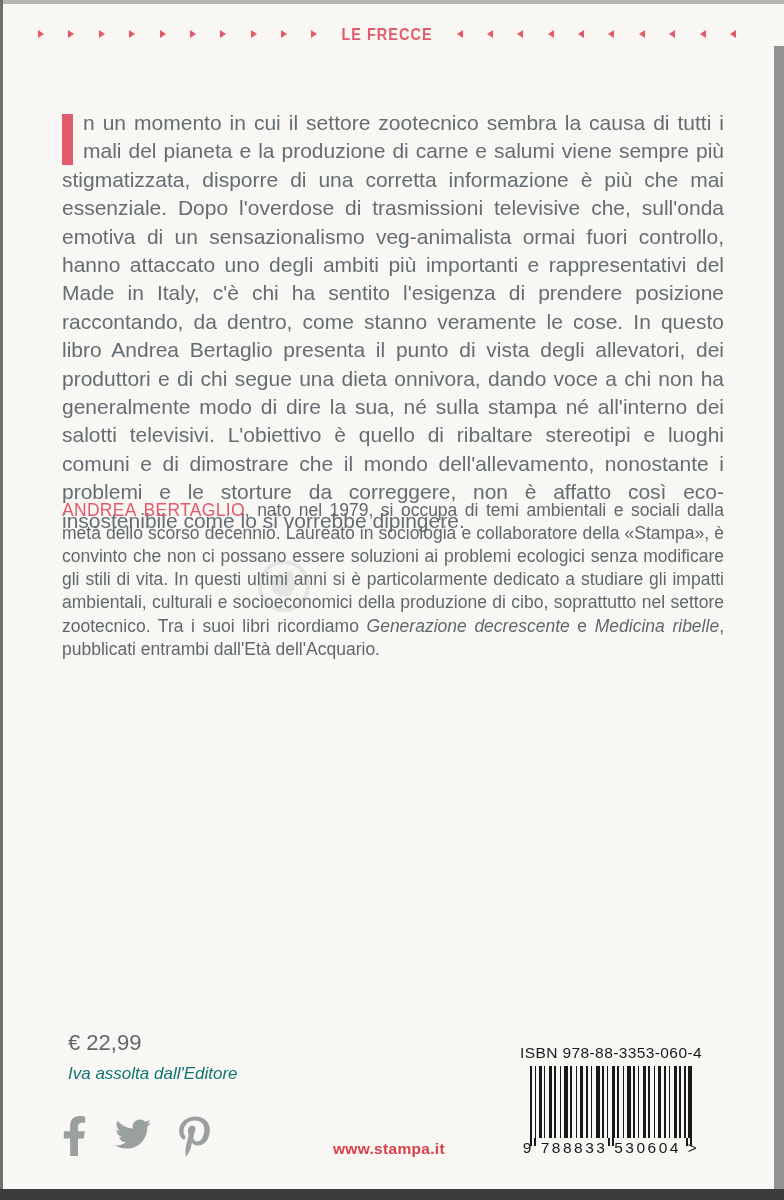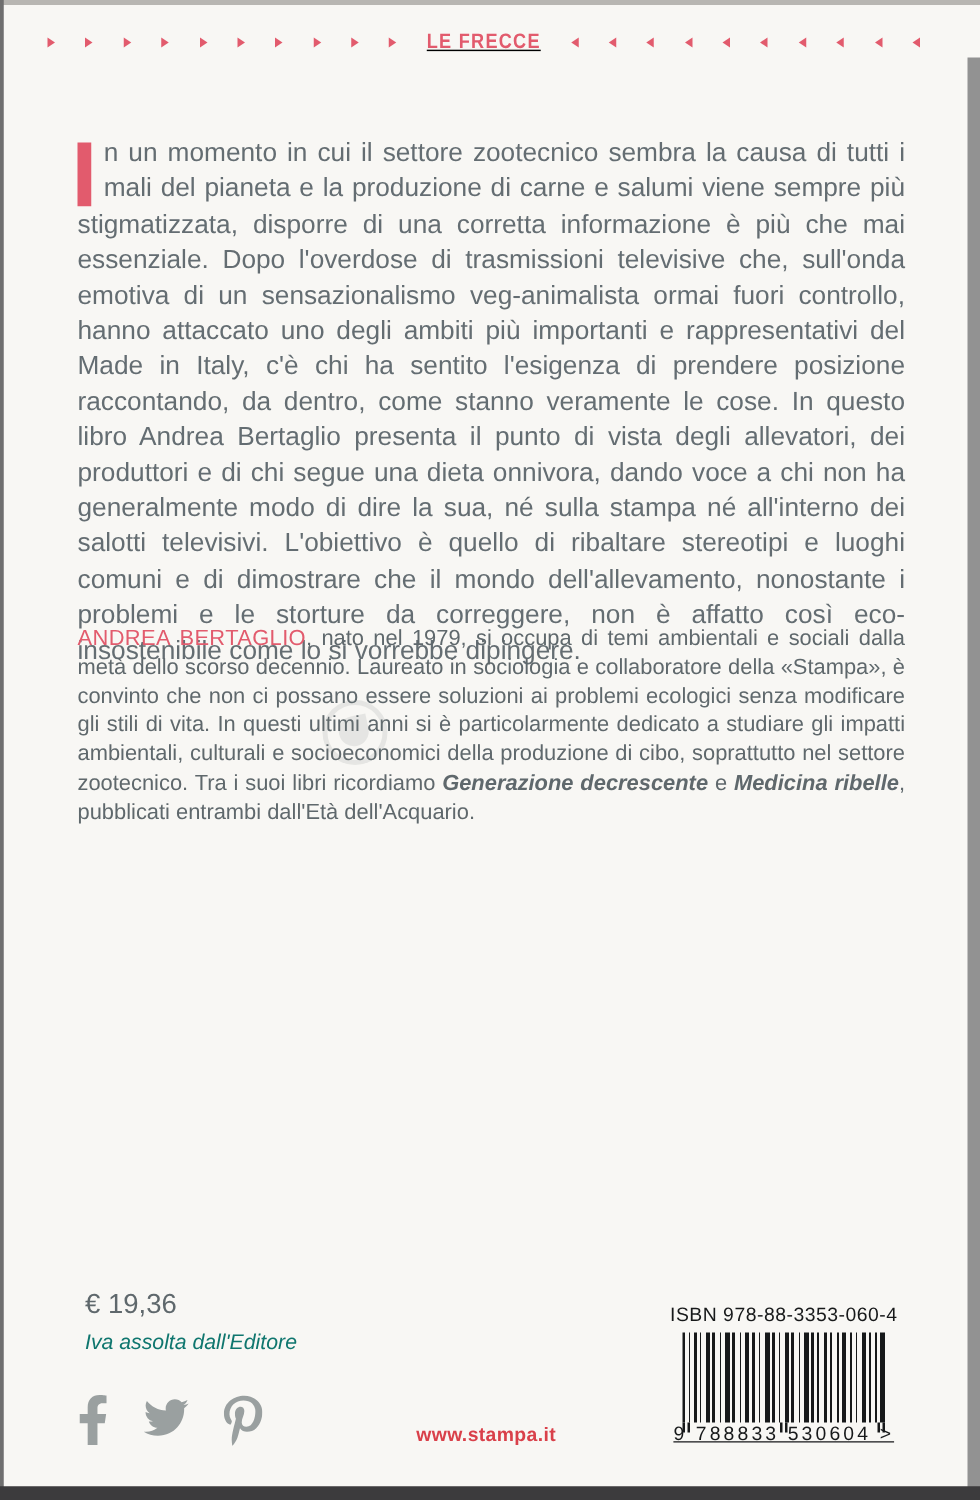--- a/index.html
+++ b/index.html
@@ -15,61 +15,61 @@
     position:relative;width:784px;height:1200px;background:var(--paper);
     overflow:hidden;font-family:"Liberation Sans",sans-serif;
   }
   
   .edge-top{position:absolute;top:0;left:0;right:0;height:4px;background:#b8b6b2;}
   .edge-left{position:absolute;top:0;left:0;bottom:0;width:3px;background:#6f6f6f;}
   .edge-right{position:absolute;top:46px;right:0;bottom:0;width:10px;background:#929292;}
   .edge-bottom{position:absolute;bottom:0;left:0;right:0;height:11px;background:#3c3b3d;}
 
   
-  .frecce{position:absolute;top:26px;left:38px;right:48px;display:flex;align-items:center;text-decoration:underline;}
+  .frecce{position:absolute;top:26px;left:38px;right:48px;display:flex;align-items:center;}
   .arrows{display:flex;flex:1;justify-content:space-between;align-items:center;}
   .arrows.left{margin-right:24px;}
   .arrows.right{margin-left:24px;}
   .arr{width:0;height:0;border-top:4.5px solid transparent;border-bottom:4.5px solid transparent;display:block;}
   .arr-r{border-left:6.5px solid var(--accent);}
   .arr-l{border-right:6.5px solid var(--accent);}
   .frecce-label{color:var(--accent);font-size:14.5px;font-weight:700;letter-spacing:1px;
     white-space:nowrap;transform:scaleY(1.15);}
 
   
   .intro{position:absolute;top:88px;left:62px;width:662px;font-size:21px;line-height:28.4px;
     color:var(--body-text);text-align:justify;}
   .dropcap{float:left;width:11px;height:51px;margin:5px 10px 0 0;background:var(--accent);
     color:transparent;overflow:hidden;font-size:10px;}
 
   
   .bio{position:absolute;top:481px;left:62px;width:662px;font-size:17.5px;line-height:23.2px;
     color:#5f686c;text-align:justify;}
   .bio-name{color:var(--accent);font-weight:400;letter-spacing:.3px;}
-  .book-title{font-style:italic;font-weight:bold;}
+  .book-title{font-style:italic;}
 
   
   .watermark{position:absolute;top:560px;left:258px;display:flex;align-items:center;gap:9px;
     opacity:.14;pointer-events:none;}
   .wm-logo{width:44px;height:44px;border:4px solid #77807f;border-radius:50%;position:relative;flex:0 0 auto;}
   .wm-leaf{position:absolute;left:9px;top:9px;width:24px;height:24px;background:#77807f;
     border-radius:70% 0 70% 70%;transform:rotate(-12deg);}
   .wm-title{font-size:45px;font-weight:700;color:#77807f;line-height:1;letter-spacing:1px;}
   .wm-sub{font-size:12px;letter-spacing:7px;color:#77807f;margin-top:3px;}
 
   
   .price{position:absolute;left:68px;top:1030px;font-size:22px;color:#5f686c;}
   .vat{position:absolute;left:68px;top:1064px;font-size:17px;font-style:italic;color:#0f766e;}
   .social{position:absolute;left:62px;top:1116px;display:flex;align-items:flex-start;gap:28px;}
   .social svg{fill:var(--icon-gray);display:block;}
   .website{position:absolute;left:333px;top:1140px;font-size:15.5px;font-weight:700;
     color:var(--link-red);letter-spacing:.3px;}
 
   
-  .isbn{position:absolute;left:528px;top:1044px;width:198px;text-align:center;color:var(--ink);}
+  .isbn{position:absolute;left:512px;top:1044px;width:198px;text-align:center;color:var(--ink);}
   .isbn-label{font-size:15.5px;letter-spacing:.4px;}
   .barcode{position:relative;margin:4px auto 0;width:162px;height:72px;background:
     linear-gradient(90deg,
       var(--ink) 0 2px,transparent 2px 5px,var(--ink) 5px 6px,transparent 6px 9px,
       var(--ink) 9px 12px,transparent 12px 14px,var(--ink) 14px 15px,transparent 15px 19px,
       var(--ink) 19px 22px,transparent 22px 24px,var(--ink) 24px 26px,transparent 26px 30px,
       var(--ink) 30px 31px,transparent 31px 34px,var(--ink) 34px 38px,transparent 38px 40px,
       var(--ink) 40px 42px,transparent 42px 46px,var(--ink) 46px 47px,transparent 47px 50px,
       var(--ink) 50px 53px,transparent 53px 56px,var(--ink) 56px 58px,transparent 58px 61px,
       var(--ink) 61px 62px,transparent 62px 66px,var(--ink) 66px 70px,transparent 70px 72px,
@@ -80,21 +80,21 @@
       var(--ink) 113px 116px,transparent 116px 118px,var(--ink) 118px 120px,transparent 120px 124px,
       var(--ink) 124px 125px,transparent 125px 128px,var(--ink) 128px 131px,transparent 131px 134px,
       var(--ink) 134px 136px,transparent 136px 139px,var(--ink) 139px 140px,transparent 140px 144px,
       var(--ink) 144px 147px,transparent 147px 149px,var(--ink) 149px 151px,transparent 151px 154px,
       var(--ink) 154px 156px,transparent 156px 158px,var(--ink) 158px 162px);}
   .guard{position:absolute;bottom:-8px;width:2px;height:8px;background:var(--ink);
     box-shadow:4px 0 0 var(--ink);}
   .guard.g-left{left:0;}
   .guard.g-mid{left:78px;}
   .guard.g-right{right:4px;}
-  .barcode-digits{font-size:15.5px;margin-top:1px;letter-spacing:2.5px;white-space:nowrap;text-decoration:underline;}
+  .barcode-digits{font-size:15.5px;margin-top:1px;letter-spacing:2.5px;white-space:nowrap;}
 </style>
 </head>
 <body>
 
 <div class="photo">
 
   <div class="frecce">
     <span class="arrows left">
       <i class="arr arr-r"></i>
       <i class="arr arr-r"></i>
@@ -125,21 +125,21 @@
   <p class="intro"><span class="dropcap">I</span><span>n un momento in cui il settore zootecnico sembra la causa di tutti i mali del pianeta e la produzione di carne e salumi viene sempre più stigmatizzata, disporre di una corretta informazione è più che mai essenziale. Dopo l'overdose di trasmissioni televisive che, sull'onda emotiva di un sensazionalismo veg-animalista ormai fuori controllo, hanno attaccato uno degli ambiti più importanti e rappresentativi del Made in Italy, c'è chi ha sentito l'esigenza di prendere posizione raccontando, da dentro, come stanno veramente le cose. In questo libro Andrea Bertaglio presenta il punto di vista degli allevatori, dei produttori e di chi segue una dieta onnivora, dando voce a chi non ha generalmente modo di dire la sua, né sulla stampa né all'interno dei salotti televisivi. L'obiettivo è quello di ribaltare stereotipi e luoghi comuni e di dimostrare che il mondo dell'allevamento, nonostante i problemi e le storture da correggere, non è affatto così eco-insostenibile come lo si vorrebbe dipingere.</span></p>
 
   <p class="bio"><span class="bio-name">ANDREA BERTAGLIO</span><span>, nato nel 1979, si occupa di temi ambientali e sociali dalla metà dello scorso decennio. Laureato in sociologia e collaboratore della «Stampa», è convinto che non ci possano essere soluzioni ai problemi ecologici senza modificare gli stili di vita. In questi ultimi anni si è particolarmente dedicato a studiare gli impatti ambientali, culturali e socioeconomici della produzione di cibo, soprattutto nel settore zootecnico. Tra i suoi libri ricordiamo </span><span class="book-title">Generazione decrescente</span><span> e </span><span class="book-title">Medicina ribelle</span><span>, pubblicati entrambi dall'Età dell'Acquario.</span></p>
 
   <div class="watermark">
     <span class="wm-logo">
         <span class="wm-leaf"></span>
       </span>
   </div>
 
-  <div class="price">€ 19,36</div>
+  <div class="price">€ 22,99</div>
   <div class="vat">Iva assolta dall'Editore</div>
 
   <div class="social">
     <svg width="25" height="40" viewBox="0 0 320 512" xmlns="http://www.w3.org/2000/svg">
         <path d="M279.14 288l14.22-92.66h-88.91v-60.13c0-25.35 12.42-50.06 52.24-50.06h40.42V6.26S260.43 0 225.36 0c-73.22 0-121.08 44.38-121.08 124.72v70.62H22.89V288h81.39v224h100.17V288z"></path>
       </svg>
     <svg width="36" height="36" viewBox="0 0 512 512" xmlns="http://www.w3.org/2000/svg">
         <path d="M459.37 151.716c.325 4.548.325 9.097.325 13.645 0 138.72-105.583 298.558-298.558 298.558-59.452 0-114.68-17.219-161.137-47.106 8.447.974 16.568 1.299 25.34 1.299 49.055 0 94.213-16.568 130.274-44.832-46.132-.975-84.792-31.188-98.112-72.772 6.498.974 12.995 1.624 19.818 1.624 9.421 0 18.843-1.3 27.614-3.573-48.081-9.747-84.143-51.98-84.143-102.985v-1.299c13.969 7.797 30.214 12.67 47.431 13.319-28.264-18.843-46.781-51.005-46.781-87.391 0-19.492 5.197-37.36 14.294-52.954 51.655 63.675 129.3 105.258 216.365 109.807-1.624-7.797-2.599-15.918-2.599-24.04 0-57.828 46.782-104.934 104.934-104.934 30.213 0 57.502 12.67 76.67 33.137 23.715-4.548 46.456-13.32 66.599-25.34-7.798 24.366-24.366 44.833-46.132 57.827 21.117-2.273 41.584-8.122 60.426-16.243-14.292 20.791-32.161 39.308-52.628 54.253z"></path>
       </svg>
     <svg width="31" height="41" viewBox="0 0 384 512" xmlns="http://www.w3.org/2000/svg">

